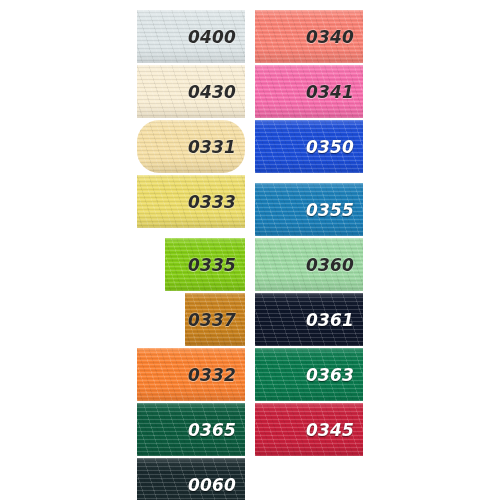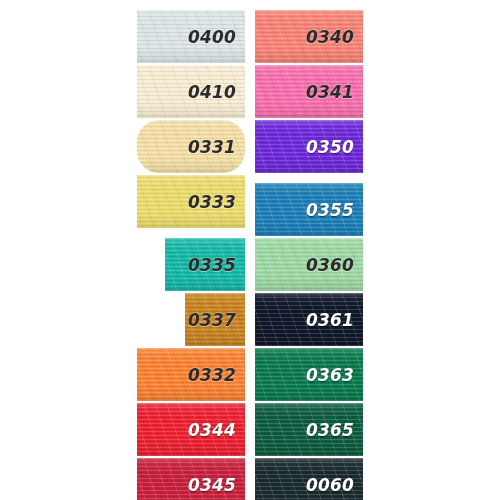--- a/index.html
+++ b/index.html
@@ -122,48 +122,48 @@
         <span class="code dark">0400</span>
       </div>
       <div class="swatch" style="background-color: rgb(249, 131, 118);">
         <div class="tex"></div>
         <div class="shade"></div>
         <span class="code dark">0340</span>
       </div>
       <div class="swatch" style="background-color: rgb(248, 237, 211);">
         <div class="tex"></div>
         <div class="shade"></div>
-        <span class="code dark">0410</span>
+        <span class="code dark">0430</span>
       </div>
       <div class="swatch" style="background-color: rgb(247, 111, 173); padding-left: 39px;">
         <div class="tex"></div>
         <div class="shade"></div>
         <span class="code dark">0341</span>
       </div>
       <div class="swatch" style="background-color: rgb(245, 223, 166); border-radius: 22px;">
         <div class="tex"></div>
         <div class="shade"></div>
         <span class="code dark">0331</span>
       </div>
-      <div class="swatch" style="background-color: #6d28d9;">
+      <div class="swatch" style="background-color: #1d4ed8;">
         <div class="tex"></div>
         <div class="shade"></div>
         <span class="code light">0350</span>
       </div>
       <div class="swatch" style="background-color: rgb(236, 221, 108);">
         <div class="tex"></div>
         <div class="shade"></div>
         <span class="code dark">0333</span>
       </div>
       <div class="swatch" style="background-color: rgb(28, 127, 184); margin-top: 8px;">
         <div class="tex"></div>
         <div class="shade"></div>
         <span class="code light">0355</span>
       </div>
-      <div class="swatch" style="background-color: #14b8a6; margin-left: 28px;">
+      <div class="swatch" style="background-color: #84cc16; margin-left: 28px;">
         <div class="tex"></div>
         <div class="shade"></div>
         <span class="code dark">0335</span>
       </div>
       <div class="swatch" style="background-color: rgb(158, 217, 164);">
         <div class="tex"></div>
         <div class="shade"></div>
         <span class="code dark">0360</span>
       </div>
       <div class="swatch" style="background-color: rgb(200, 130, 31); margin-left: 48px;">
@@ -178,25 +178,20 @@
       </div>
       <div class="swatch" style="background-color: rgb(250, 130, 50);">
         <div class="tex"></div>
         <div class="shade"></div>
         <span class="code dark">0332</span>
       </div>
       <div class="swatch" style="background-color: rgb(10, 122, 78);">
         <div class="tex"></div>
         <div class="shade"></div>
         <span class="code light">0363</span>
-      </div>
-      <div class="swatch" style="background-color: rgb(237, 32, 48);">
-        <div class="tex"></div>
-        <div class="shade"></div>
-        <span class="code light">0344</span>
       </div>
       <div class="swatch" style="background-color: rgb(13, 92, 63);">
         <div class="tex"></div>
         <div class="shade"></div>
         <span class="code light">0365</span>
       </div>
       <div class="swatch" style="background-color: rgb(200, 32, 60);">
         <div class="tex"></div>
         <div class="shade"></div>
         <span class="code light">0345</span>

